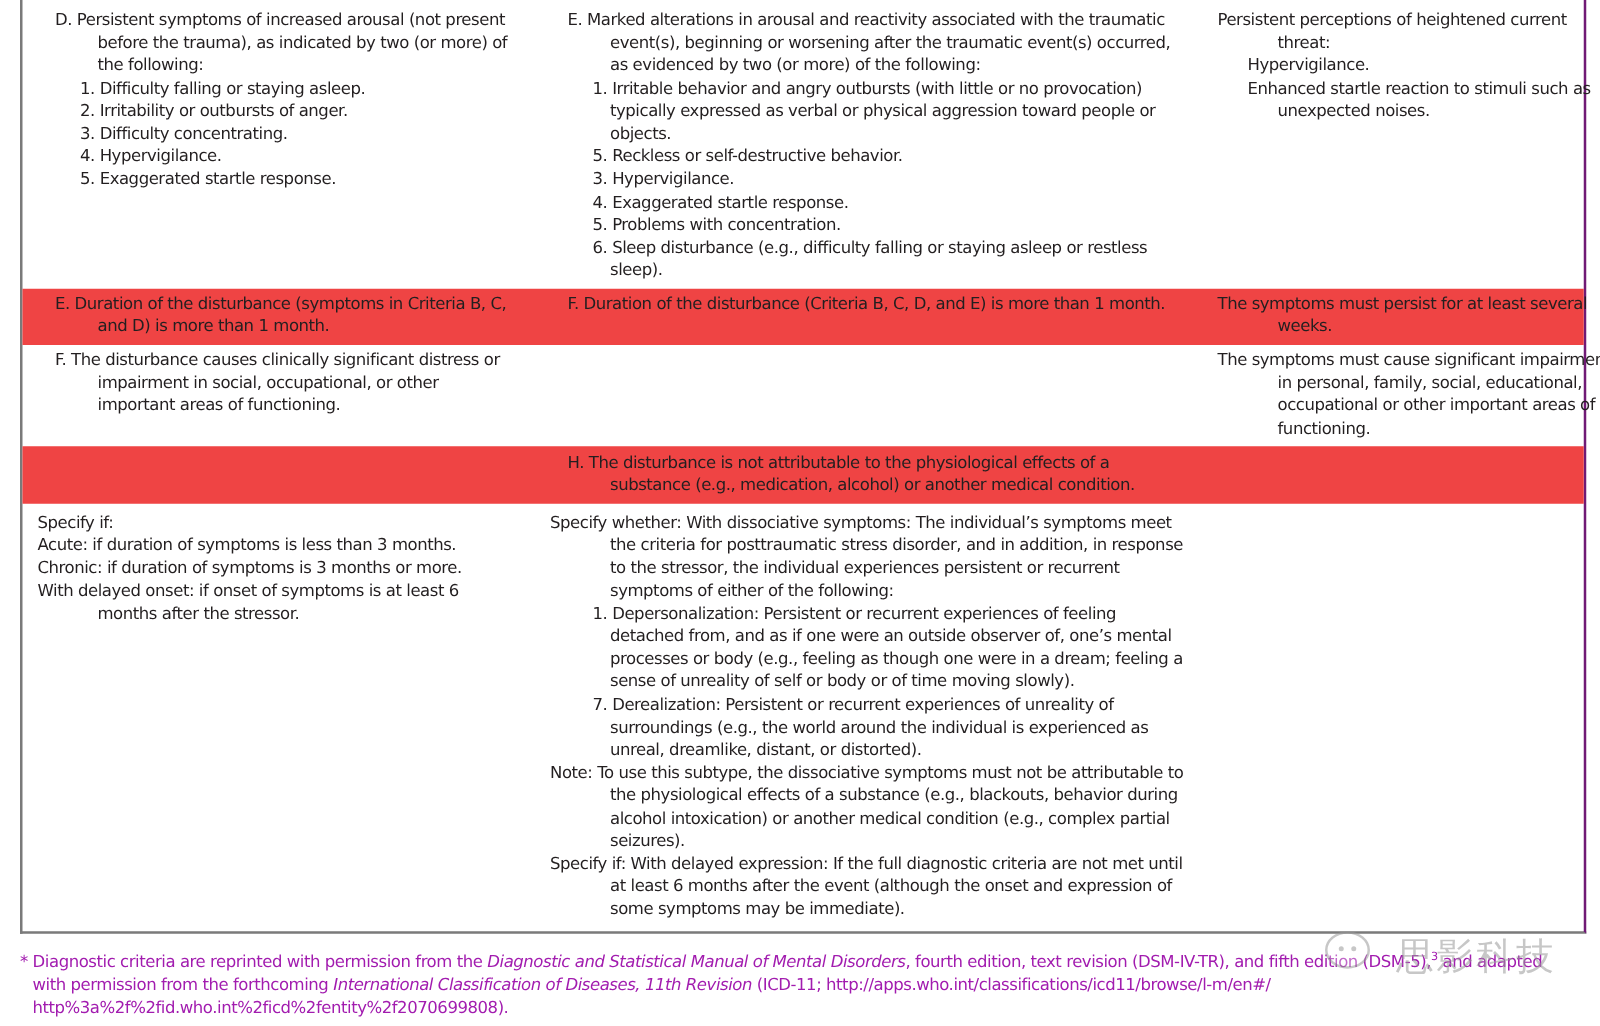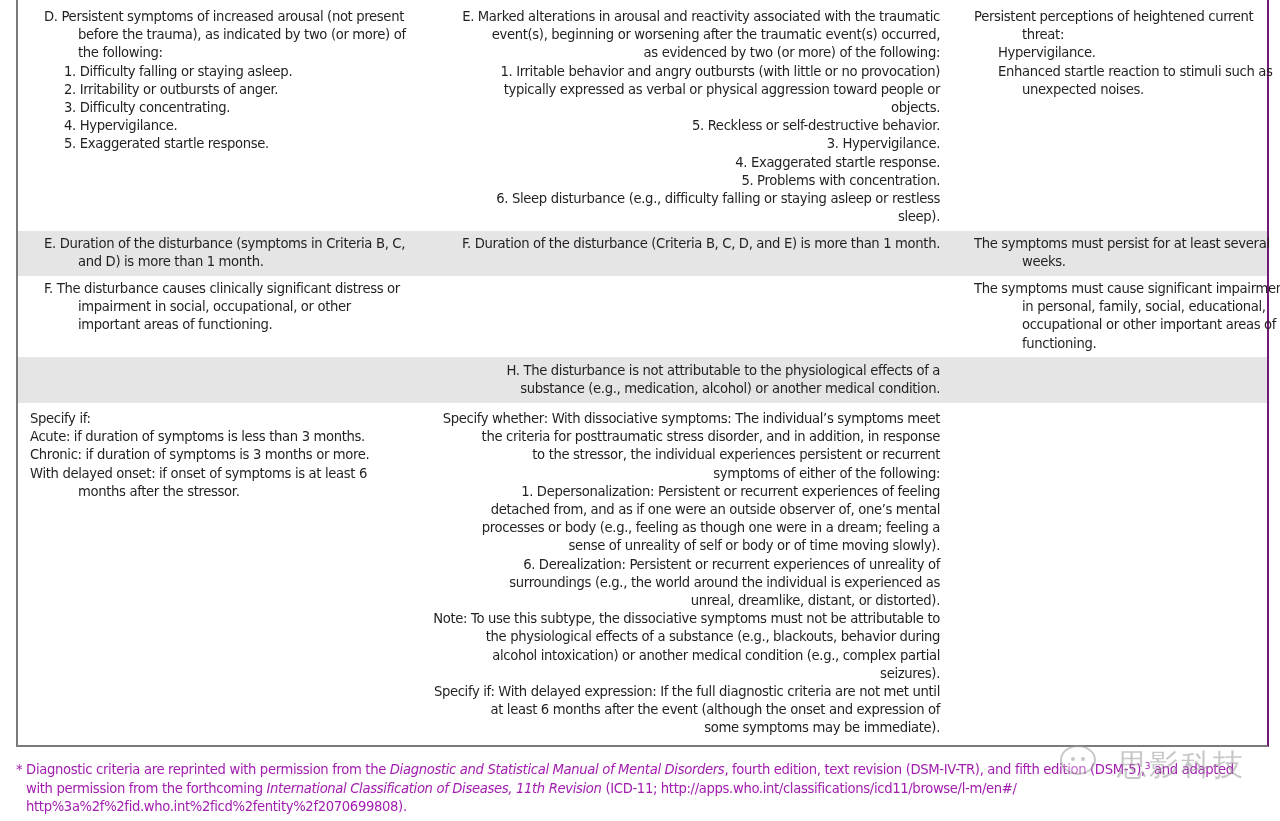--- a/index.html
+++ b/index.html
@@ -6,27 +6,27 @@
   body {
     width: 1280px; height: 821px; overflow: hidden; position: relative;
     font-family: "DejaVu Sans", sans-serif; color: #231f20;
   }
   .table-box {
     position: absolute; left: 16px; top: 0; width: 1253px; height: 747px;
     border-left: 2px solid #7a7a7a; border-right: 2px solid #701a75; border-bottom: 2px solid #7a7a7a;
     box-sizing: border-box;
   }
   .row { position: absolute; left: 0; right: 0; }
-  .row.shaded { background: #e5e5e5; }
+  .row.shaded { background: #ef4444; }
   .cell {
     position: absolute; top: 0;
     font-size: 13.2px; line-height: 18.2px; letter-spacing: -0.35px;
   }
   .c1 { left: 12px; width: 385px; }
-  .c2 { left: 412px; width: 510px; text-align: right; }
+  .c2 { left: 422px; width: 510px; }
   .c3 { left: 956px; width: 320px; }
   .hang1 { padding-left: 48px; text-indent: -34px; margin: 0; }
   .li { margin: 0; padding-left: 48px; text-indent: -14px; }
   .plain { margin: 0; }
   .sub-hang { margin: 0; padding-left: 48px; text-indent: -24px; }
   .footnote {
     position: absolute; left: 16px; top: 757px; width: 1240px;
     font-size: 13.2px; line-height: 18.2px; letter-spacing: -0.35px; color: #a21caf;
   }
   .footnote p { margin: 0; }
@@ -114,21 +114,21 @@
   <div class="row" style="top:403px; height:342px;">
     <div class="cell c1" style="top:7px; left:12px;">
       <p class="plain">Specify if:</p>
       <p class="plain">Acute: if duration of symptoms is less than 3 months.</p>
       <p class="plain">Chronic: if duration of symptoms is 3 months or more.</p>
       <p class="hang1" style="padding-left:48px;text-indent:-48px;">With delayed onset: if onset of symptoms is at least 6 months after the stressor.</p>
     </div>
     <div class="cell c2" style="top:7px;">
       <p class="hang1" style="padding-left:48px;text-indent:-48px;">Specify whether: With dissociative symptoms: The individual’s symptoms meet the criteria for posttraumatic stress disorder, and in addition, in response to the stressor, the individual experiences persistent or recurrent symptoms of either of the following:</p>
       <p class="li">1. Depersonalization: Persistent or recurrent experiences of feeling detached from, and as if one were an outside observer of, one’s mental processes or body (e.g., feeling as though one were in a dream; feeling a sense of unreality of self or body or of time moving slowly).</p>
-      <p class="li">6. Derealization: Persistent or recurrent experiences of unreality of surroundings (e.g., the world around the individual is experienced as unreal, dreamlike, distant, or distorted).</p>
+      <p class="li">7. Derealization: Persistent or recurrent experiences of unreality of surroundings (e.g., the world around the individual is experienced as unreal, dreamlike, distant, or distorted).</p>
       <p class="hang1" style="padding-left:48px;text-indent:-48px;">Note: To use this subtype, the dissociative symptoms must not be attributable to the physiological effects of a substance (e.g., blackouts, behavior during alcohol intoxication) or another medical condition (e.g., complex partial seizures).</p>
       <p class="hang1" style="padding-left:48px;text-indent:-48px;">Specify if: With delayed expression: If the full diagnostic criteria are not met until at least 6 months after the event (although the onset and expression of some symptoms may be immediate).</p>
     </div>
     <div class="cell c3" style="top:7px;">
       <p class="plain"></p>
     </div>
   </div>
 </div>
 
 <div class="footnote">

